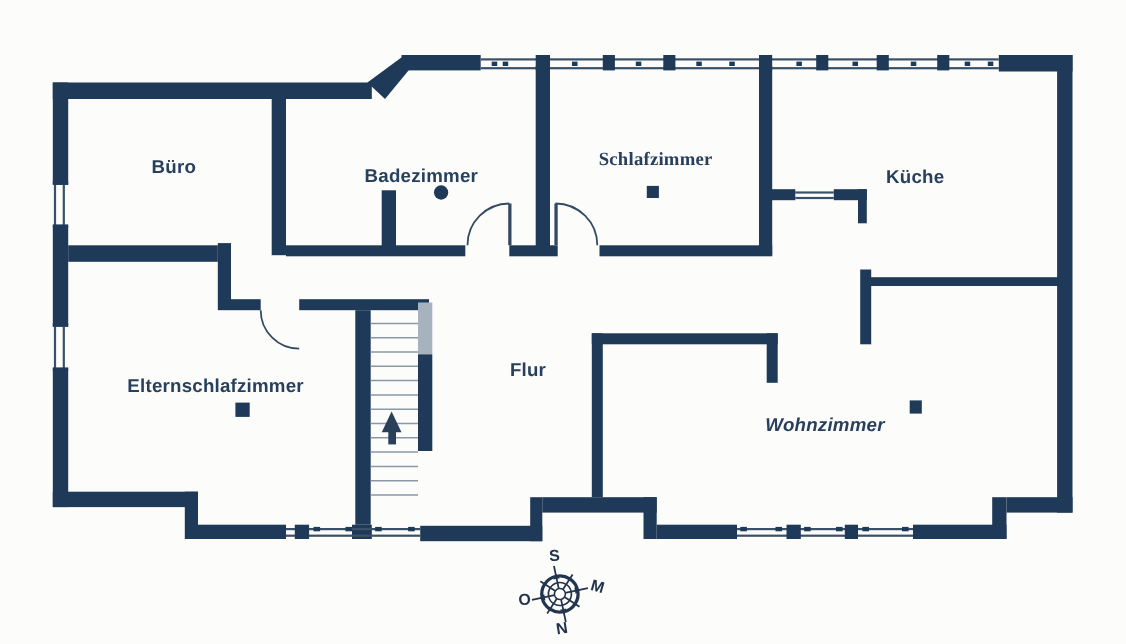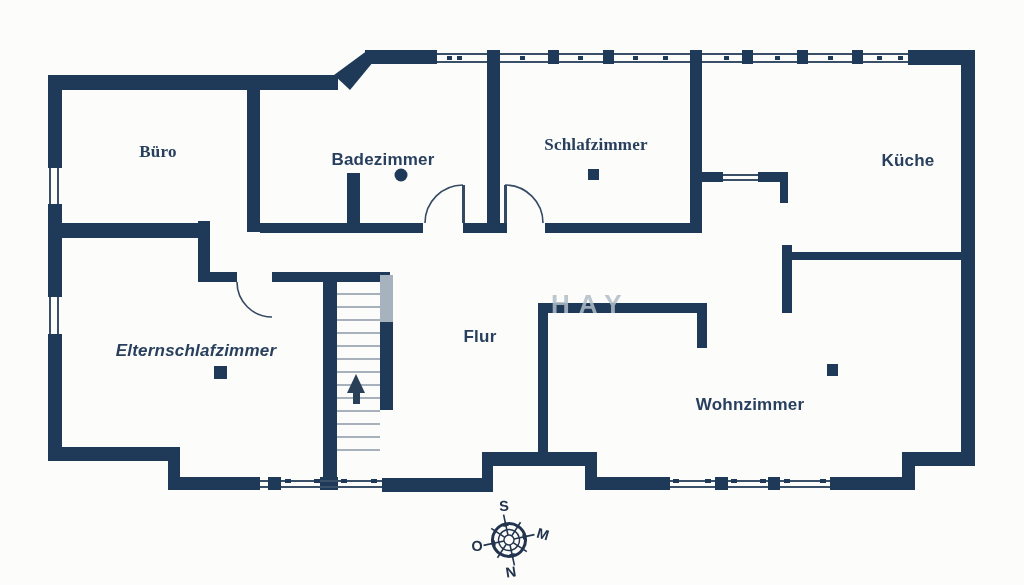--- a/index.html
+++ b/index.html
@@ -200,28 +200,27 @@
       </g>
       <g fill="#23354e" stroke="none">
         <polygon points="0,-19 -3,-14 3,-14"></polygon>
         <polygon points="0,19 -3,14 3,14"></polygon>
         <polygon points="-19,0 -14,-3 -14,3"></polygon>
         <polygon points="19,0 14,-3 14,3"></polygon>
       </g>
     </g>
   </svg>
 
-  <div class="room-label" style="left:158px;top:152px;font-family:Liberation Serif, serif;">Büro</div>
+  <div class="room-label" style="left:158px;top:152px;">Büro</div>
   <div class="room-label" style="left:383px;top:145px;margin-top:15px;">Badezimmer</div>
   <div class="room-label" style="left:596px;top:145px;font-family:Liberation Serif, serif;">Schlafzimmer</div>
-  <div class="room-label" style="left:908px;top:161px;">Küche</div>
-  <div class="room-label" style="left:196px;top:351px;font-style:italic;">Elternschlafzimmer</div>
+  <div class="room-label" style="left:832px;top:161px;">Küche</div>
+  <div class="room-label" style="left:196px;top:351px;">Elternschlafzimmer</div>
   <div class="room-label" style="left:480px;top:337px;">Flur</div>
-  <div class="room-label" style="left:750px;top:405px;">Wohnzimmer</div>
-
-  <div class="watermark">HAY</div>
+  <div class="room-label" style="left:750px;top:387px;font-style:italic;">Wohnzimmer</div>
+
 
   <div class="compass-letter" style="left:504px;top:506px;transform:translate(-50%,-50%) rotate(-4deg);">S</div>
   <div class="compass-letter" style="left:543px;top:534px;transform:translate(-50%,-50%) rotate(16deg);">M</div>
   <div class="compass-letter" style="left:477px;top:546px;transform:translate(-50%,-50%) rotate(-6deg);">O</div>
   <div class="compass-letter" style="left:511px;top:572px;transform:translate(-50%,-50%) rotate(-9deg);">N</div>
 
 </div>
 
 </body></html>

